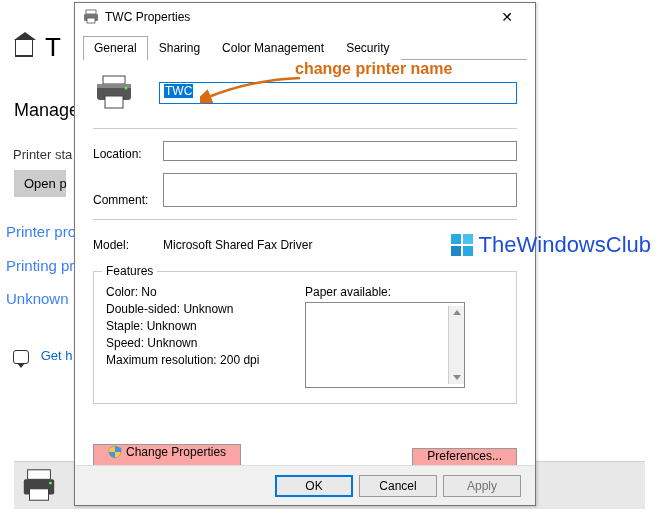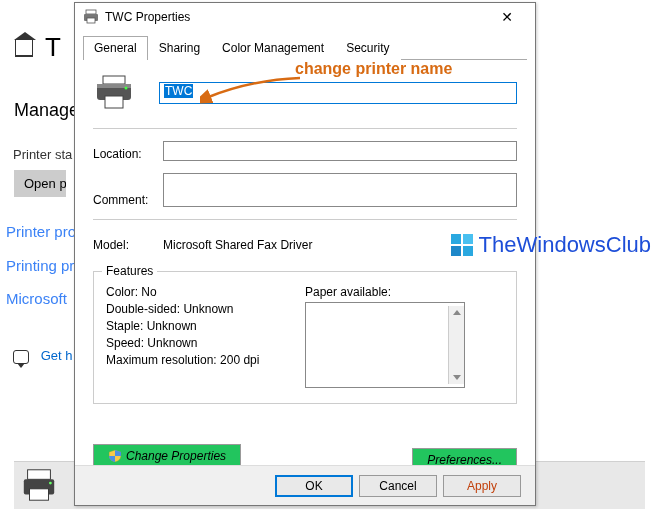--- a/index.html
+++ b/index.html
@@ -62,48 +62,48 @@
   .features-col { flex: 1; font-size: 12px; }
   .features-col div { margin: 3px 0; }
   .paper-box { border: 1px solid #888; width: 160px; height: 86px; position: relative; }
   .paper-scroll { position: absolute; right: 0; top: 0; bottom: 0; width: 16px; background: #f0f0f0; border-left: 1px solid #ccc; }
   .paper-scroll::before, .paper-scroll::after { content: ""; position: absolute; left: 4px; width: 0; height: 0; border-left: 4px solid transparent; border-right: 4px solid transparent; }
   .paper-scroll::before { top: 4px; border-bottom: 5px solid #888; }
   .paper-scroll::after { bottom: 4px; border-top: 5px solid #888; }
 
   .change-props { position: absolute; bottom: 10px; left: 18px; }
   .prefs { position: absolute; bottom: 6px; right: 18px; }
-  .w-btn { border: 1px solid #999; background: #22c55e; height: 24px; font-size: 12px; padding: 0 14px; display: inline-flex; align-items: center; cursor: pointer; font-style: italic; }
+  .w-btn { border: 1px solid #999; background: #fca5a5; height: 24px; font-size: 12px; padding: 0 14px; display: inline-flex; align-items: flex-start; cursor: pointer; }
   .shield { width: 14px; height: 14px; margin-right: 4px; }
   .shield svg { width:100%; height:100%; }
 
   .dialog-buttons { position: absolute; bottom: 0; left: 0; right: 0; height: 40px; border-top: 1px solid #ddd; background: #f0f0f0; display: flex; align-items: center; justify-content: flex-end; padding-right: 14px; gap: 6px; }
   .dlg-btn { border: 1px solid #999; background: #e9e9e9; width: 78px; height: 22px; font-size: 12px; display: flex; align-items: center; justify-content: center; cursor: pointer; }
   .dlg-btn.default { border: 1px solid #0078d7; box-shadow: inset 0 0 0 1px #0078d7; }
-  .dlg-btn.disabled { color: #c2410c; cursor: default; }
+  .dlg-btn.disabled { color: #737373; cursor: default; }
 
   .annotation { position: absolute; top: 60px; left: 295px; color: #d86b13; font-weight: bold; font-size: 16px; pointer-events: none; }
   .arrow-svg { position: absolute; top: 70px; left: 200px; pointer-events: none; }
 
   .watermark { position: absolute; top: 232px; right: 8px; font-size: 22px; color: #1d4ed8; display: flex; align-items: center; pointer-events: none; }
   .wm-logo { width: 26px; height: 26px; margin-right: 4px; }
 </style>
 </head>
 <body>
 
 <div class="bg-home">
   <span class="home-icon"></span>
   <span class="bg-title">T</span>
 </div>
 <div class="bg-manage">Manage</div>
 <div class="bg-status">Printer sta</div>
 <div class="bg-button">Open pr</div>
 <div class="bg-link l1">Printer pro</div>
 <div class="bg-link l2">Printing pr</div>
-<div class="bg-link l3">Microsoft</div>
+<div class="bg-link l3">Unknown</div>
 <div class="bg-help">
   <span class="chat-icon"></span>
   <a>Get h</a>
 </div>
 
 <div class="bottom-bar">
   <div class="printer-img">
     <svg viewBox="0 0 40 40">
         <rect x="8" y="4" width="24" height="10" fill="#fff" stroke="#333"></rect>
         <rect x="4" y="14" width="32" height="16" rx="2" fill="#444"></rect>

